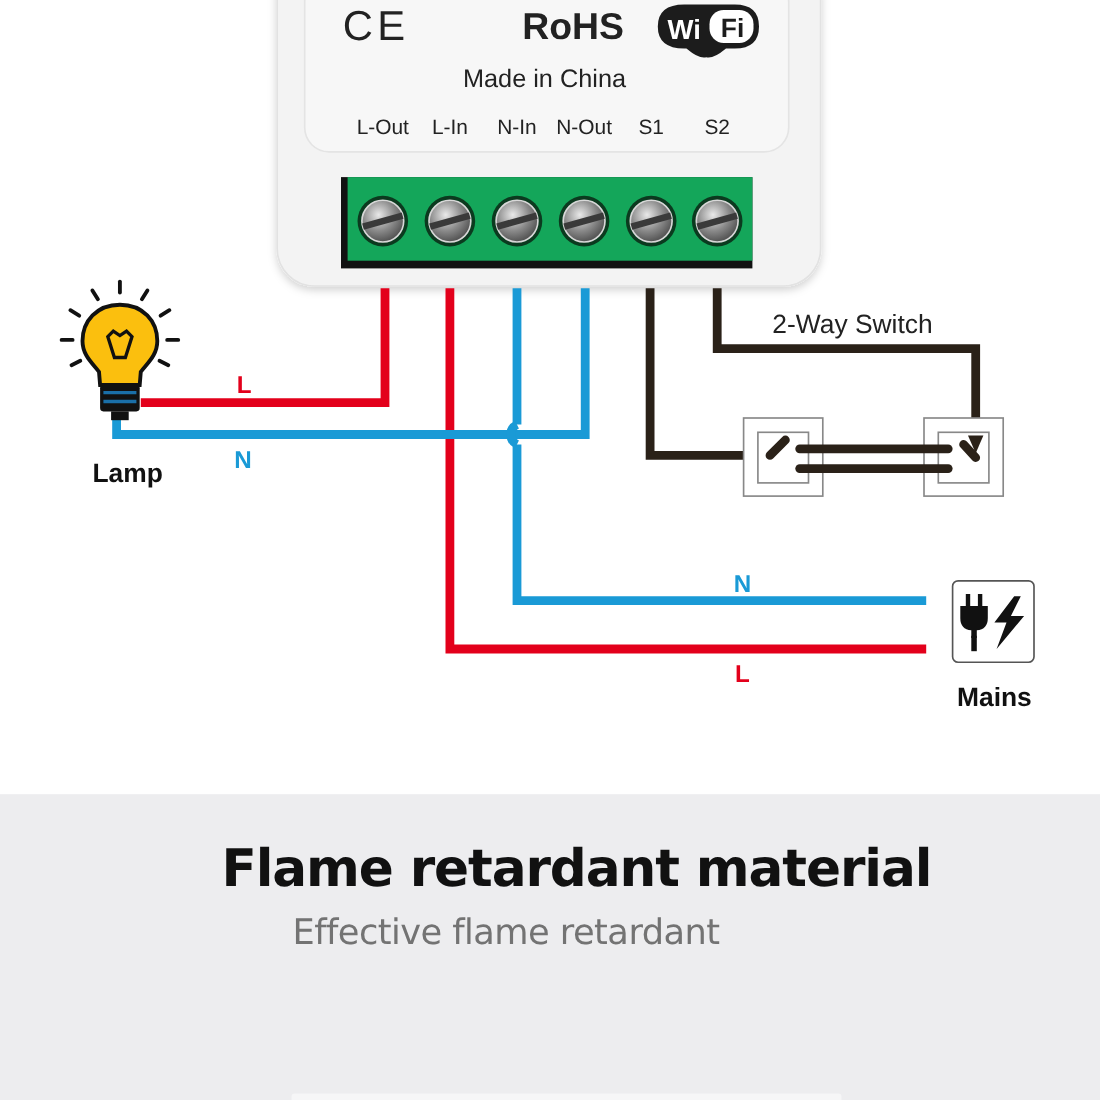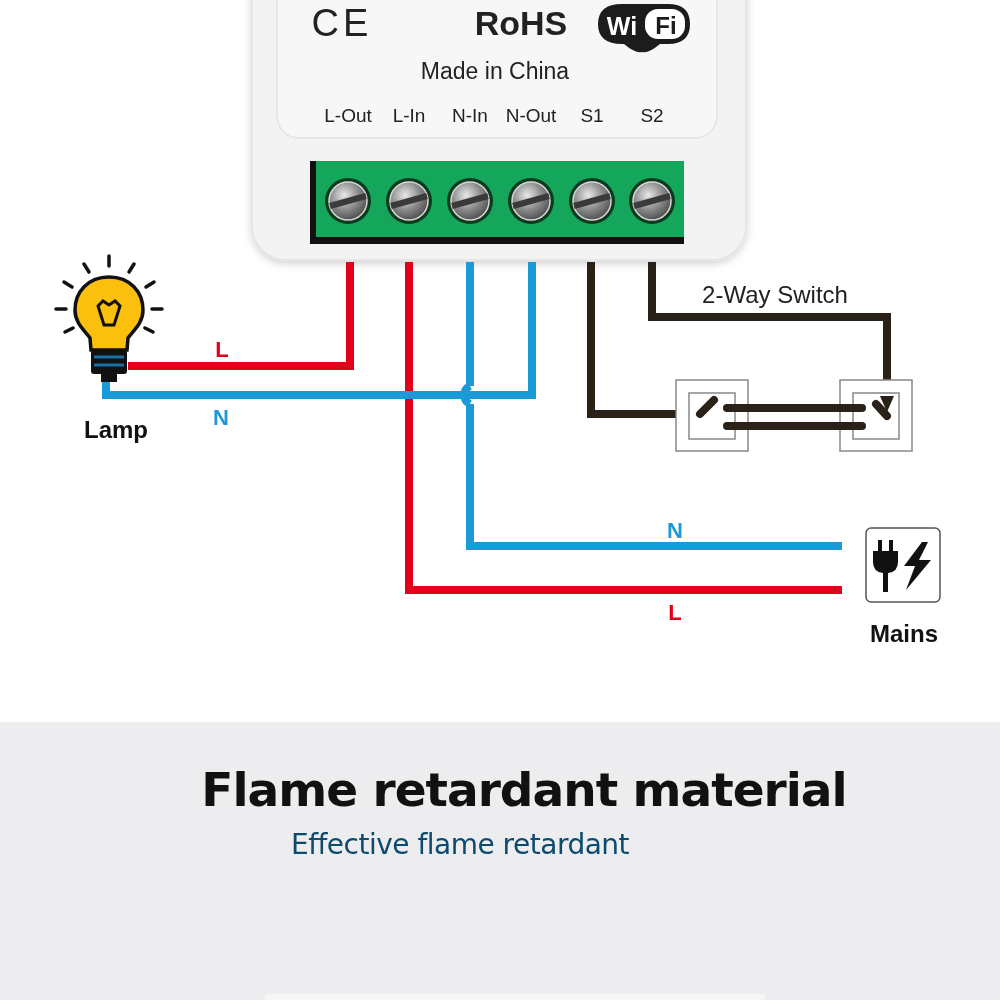--- a/index.html
+++ b/index.html
@@ -1,20 +1,20 @@
 <!DOCTYPE html>
 <html><head>
 <meta charset="utf-8">
 <style>
   html, body { margin:0; padding:0; }
   body { width:1000px; height:1000px; position:relative; background:#ffffff; overflow:hidden; font-family:"Liberation Sans", sans-serif; }
   #diagram { position:absolute; left:0; top:0; width:1000px; height:720px; }
   .footer { position:absolute; left:0; top:722px; width:1000px; height:278px; background:#ededef; }
   .footer-title { position:absolute; left:0; width:1000px; top:40px; text-align:center; font-family:"DejaVu Sans", sans-serif; font-weight:bold; font-size:47px; color:#111; letter-spacing:-1px;padding-left:24px; }
-  .footer-sub { position:absolute; left:0; width:920px; top:106px; text-align:center; font-family:"DejaVu Sans", sans-serif; font-size:28px; color:#0c4a6e; letter-spacing:-0.5px; }
+  .footer-sub { position:absolute; left:0; width:920px; top:106px; text-align:center; font-family:"DejaVu Sans", sans-serif; font-size:32px; color:#737373; letter-spacing:-0.5px; }
   .footer-strip { position:absolute; left:265px; top:272px; width:500px; height:6px; background:#f6f6f7; border-radius:3px 3px 0 0; }
   svg text { font-family:"Liberation Sans", sans-serif; }
 </style>
 </head>
 <body>
 
 <svg id="diagram" viewBox="0 0 1000 720" xmlns="http://www.w3.org/2000/svg">
   <defs>
     <radialGradient id="screwGrad" cx="40%" cy="35%" r="70%">
       <stop offset="0%" stop-color="#e9e9e9"></stop>

